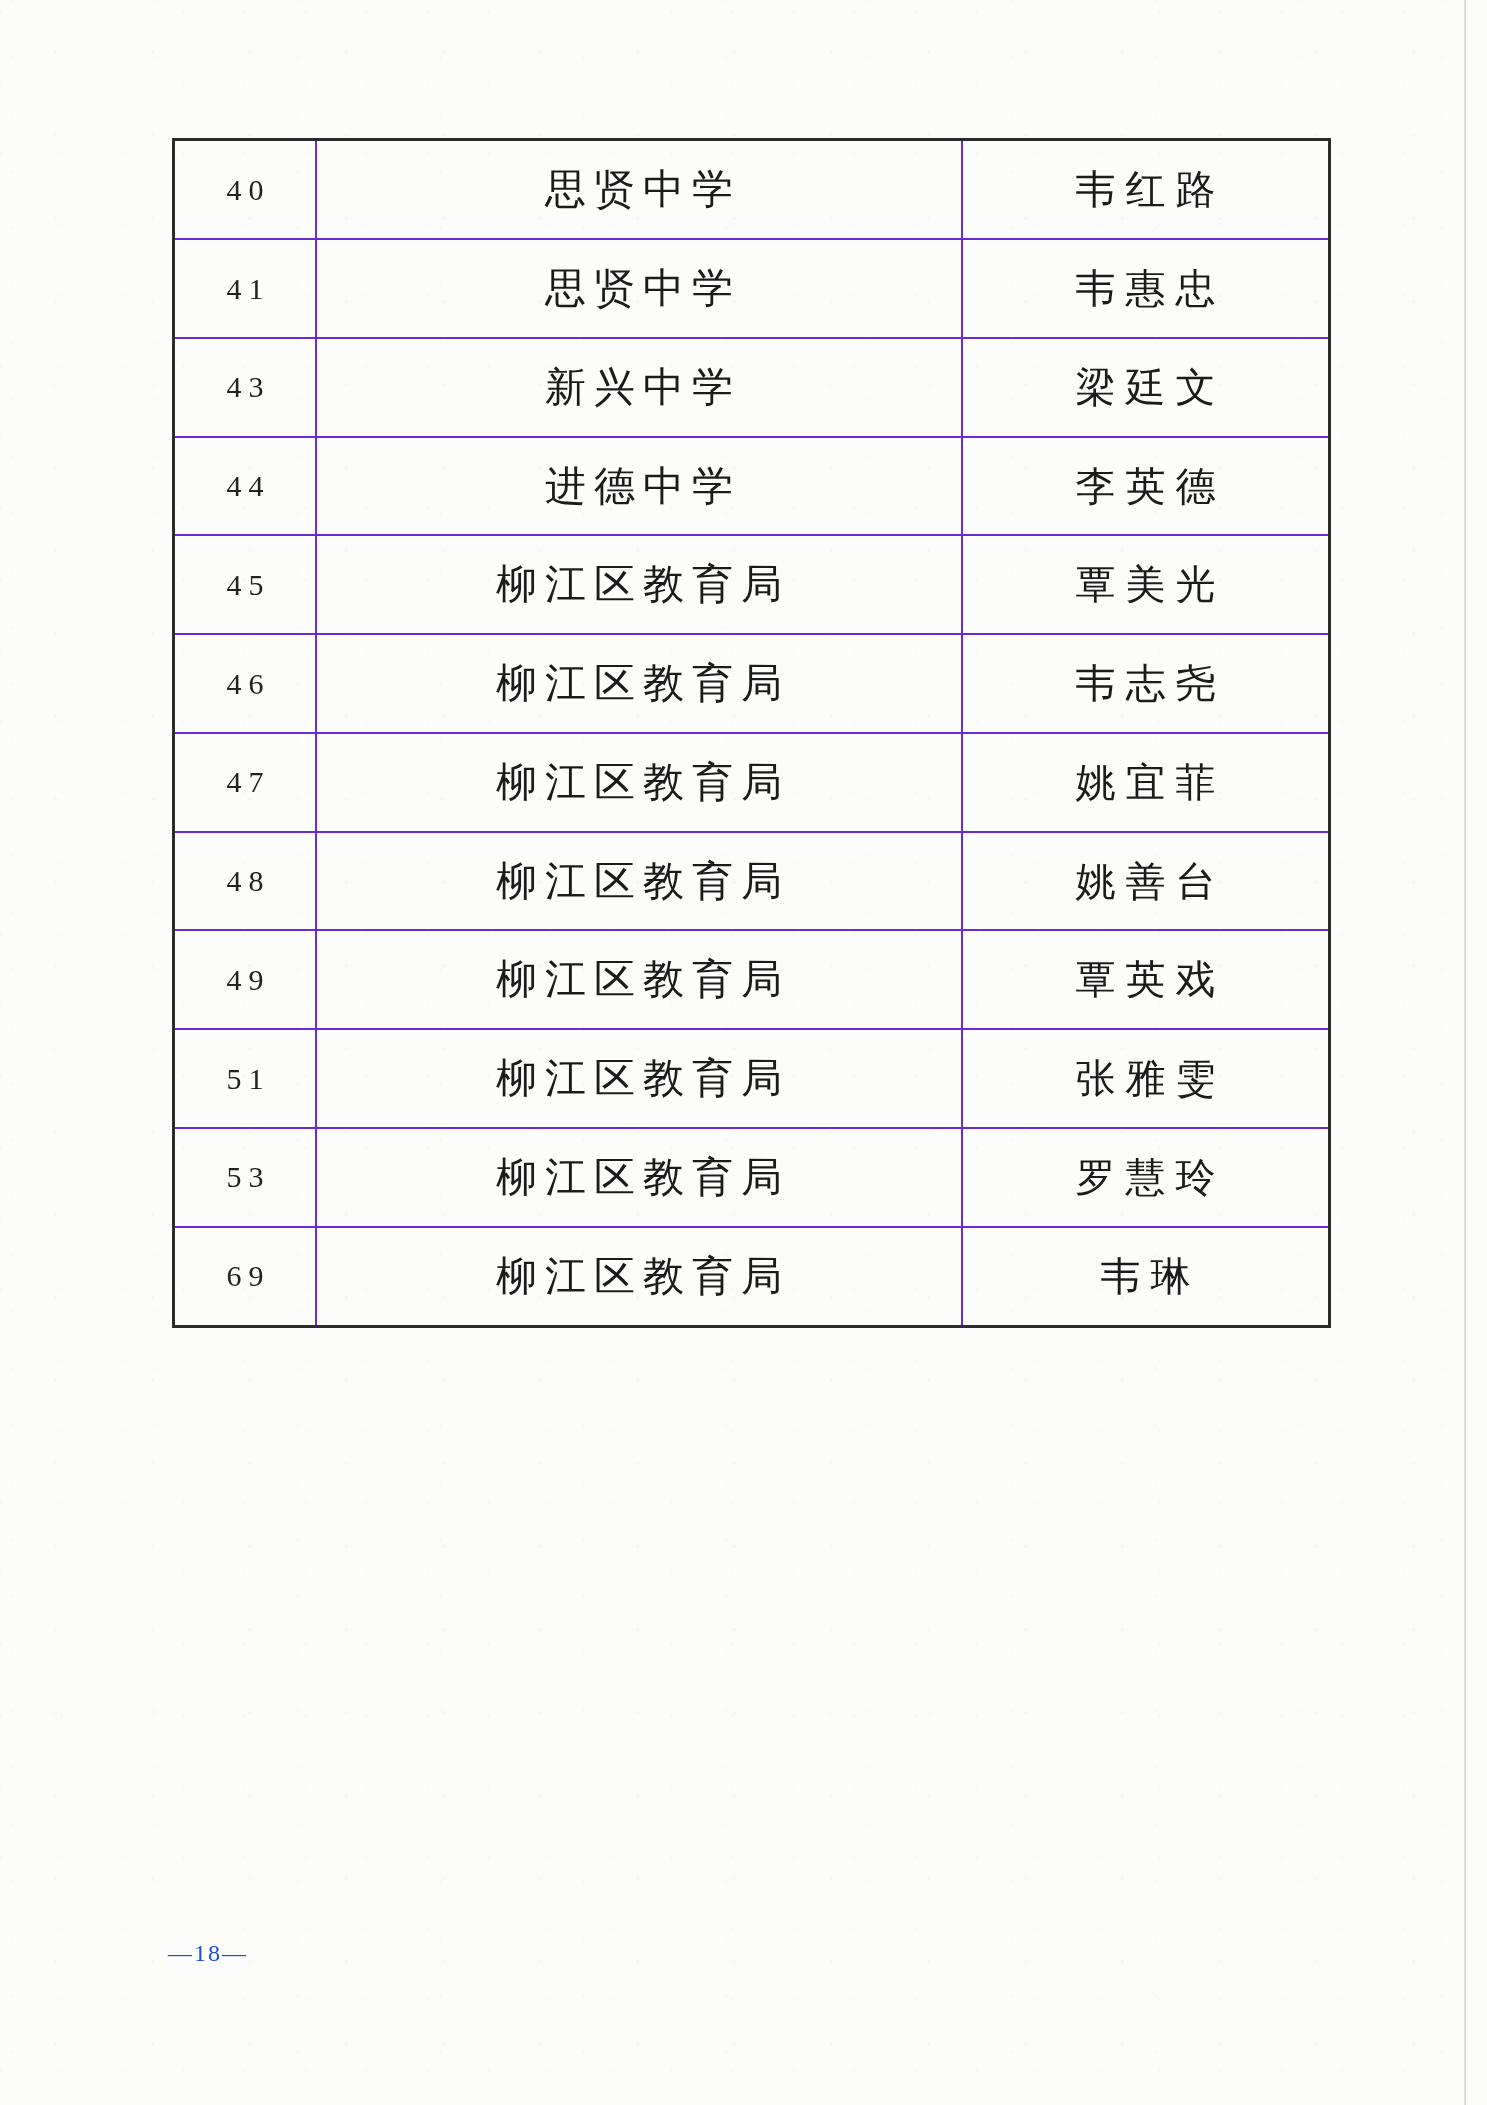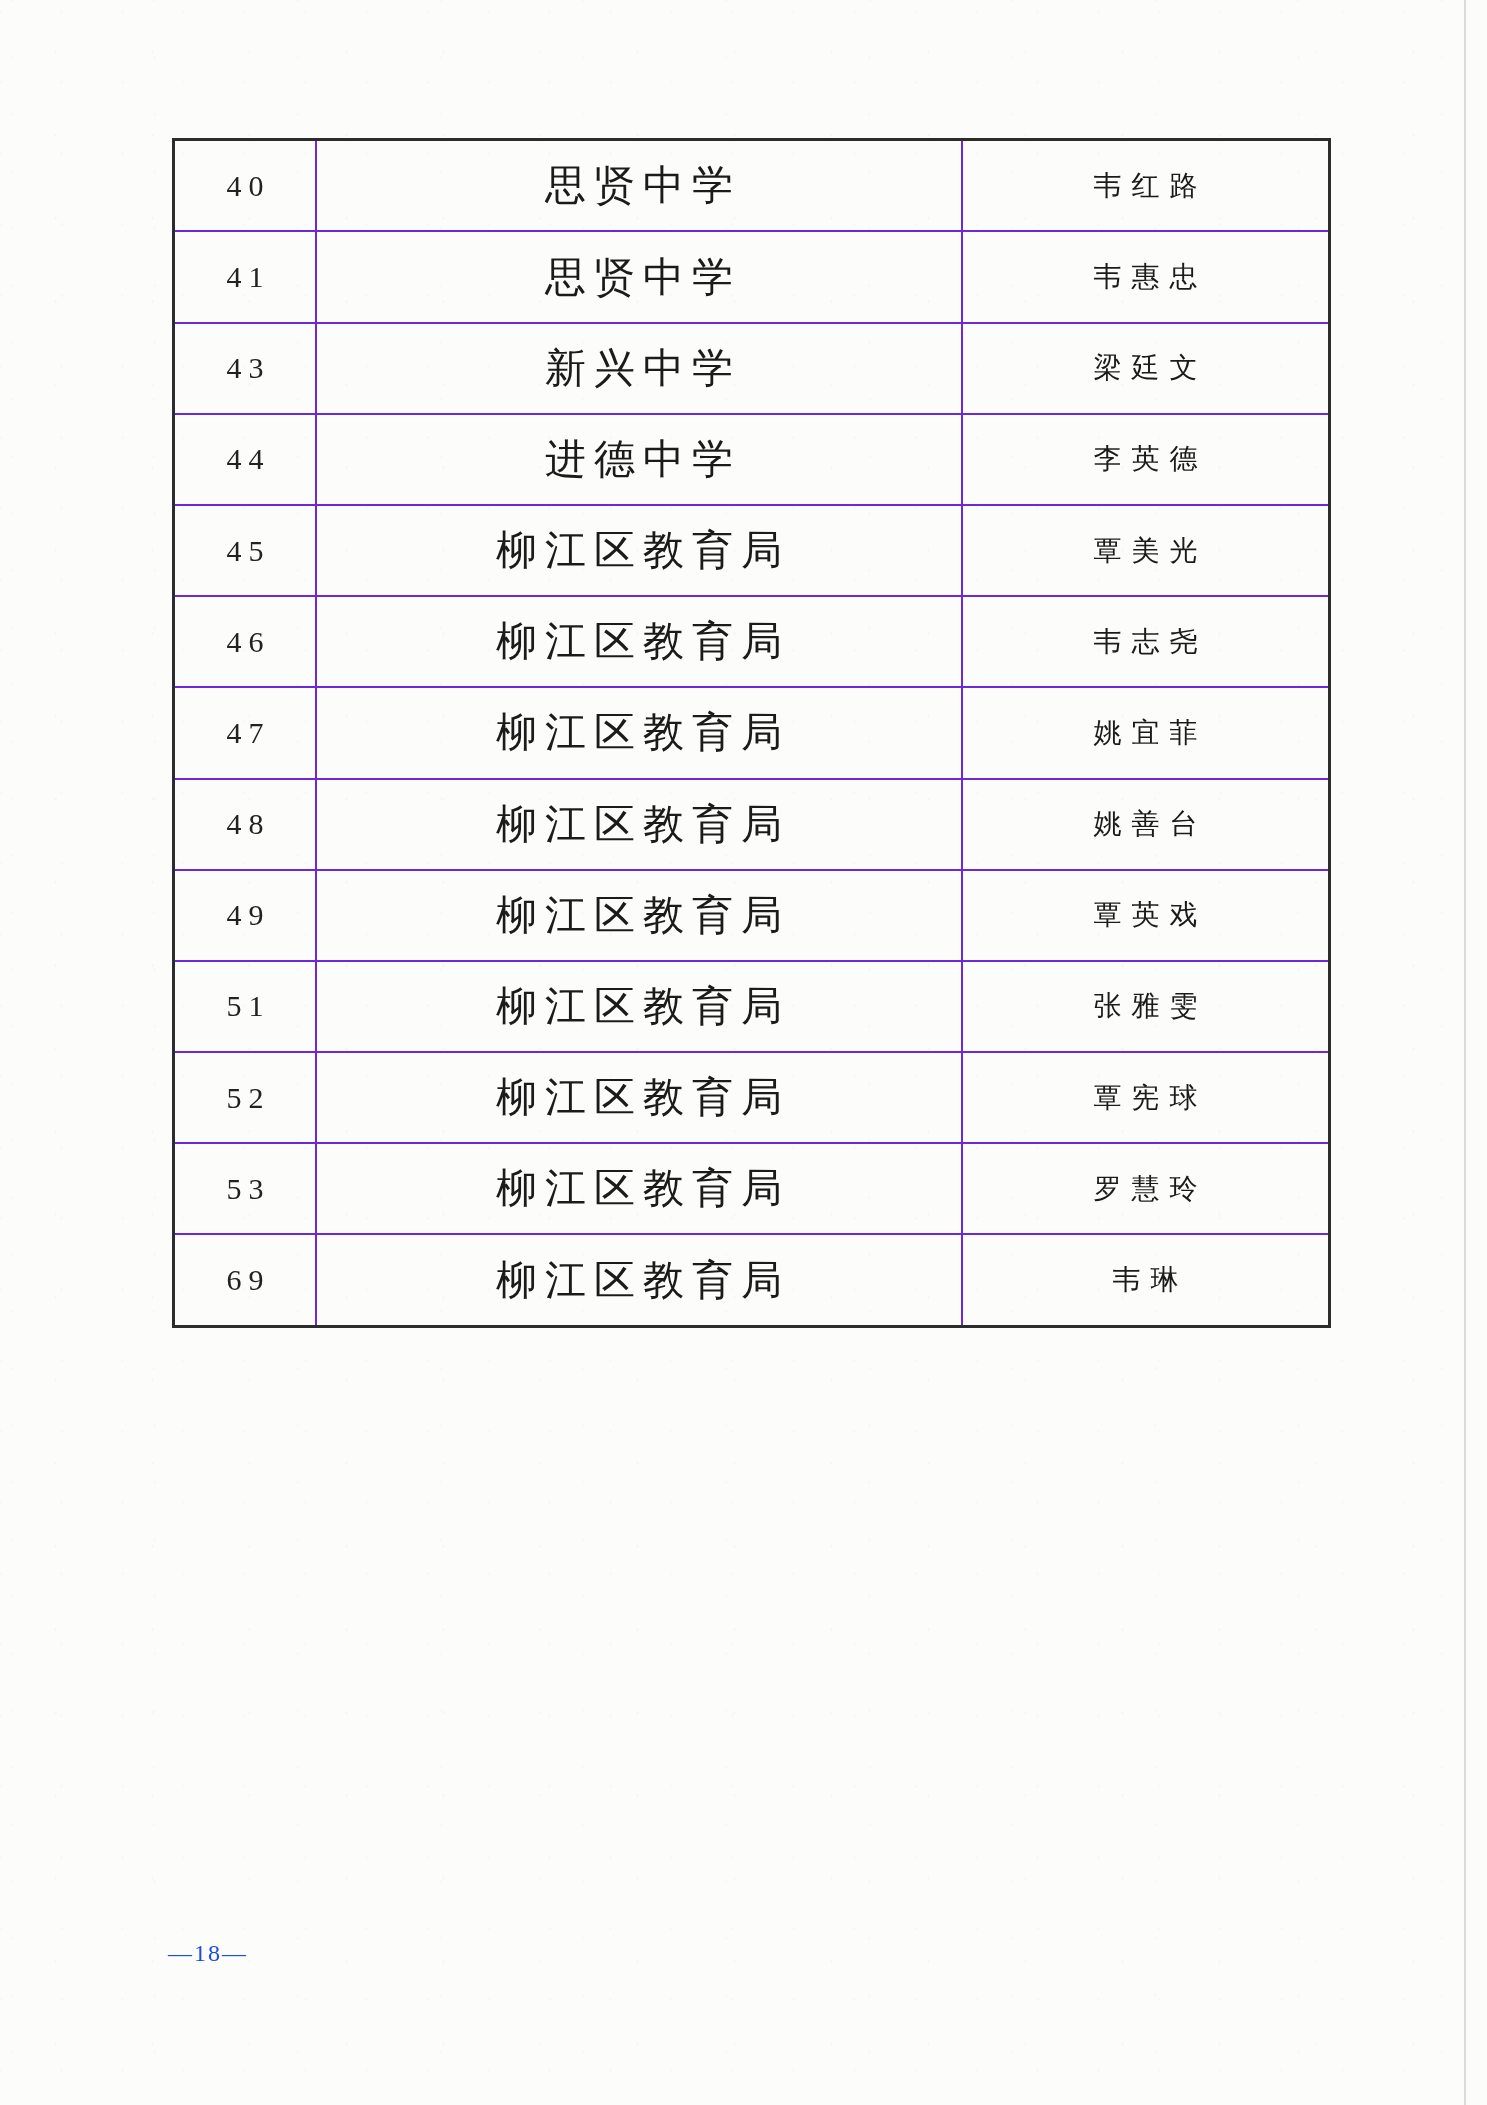--- a/index.html
+++ b/index.html
@@ -58,21 +58,21 @@
     color: #222;
   }
   td.c-org {
     width: 644px;
     font-size: 41px;
     letter-spacing: 8px;
     text-indent: 8px;
   }
   td.c-name {
     width: 365px;
-    font-size: 28px;
+    font-size: 40px;
     letter-spacing: 10px;
     text-indent: 10px;
     margin-left: 20px;
   }
   .page-num {
     position: absolute;
     left: 168px;
     top: 1940px;
     font-size: 24px;
     letter-spacing: 2px;
@@ -150,25 +150,20 @@
     <td class="c-name">覃英戏</td>
   </tr>
 
 
   <tr>
     <td class="c-no">51</td>
     <td class="c-org">柳江区教育局</td>
     <td class="c-name">张雅雯</td>
   </tr>
 
-  <tr>
-    <td class="c-no">52</td>
-    <td class="c-org">柳江区教育局</td>
-    <td class="c-name">覃宪球</td>
-  </tr>
 
   <tr>
     <td class="c-no">53</td>
     <td class="c-org">柳江区教育局</td>
     <td class="c-name">罗慧玲</td>
   </tr>
 
   <tr>
     <td class="c-no">69</td>
     <td class="c-org">柳江区教育局</td>

